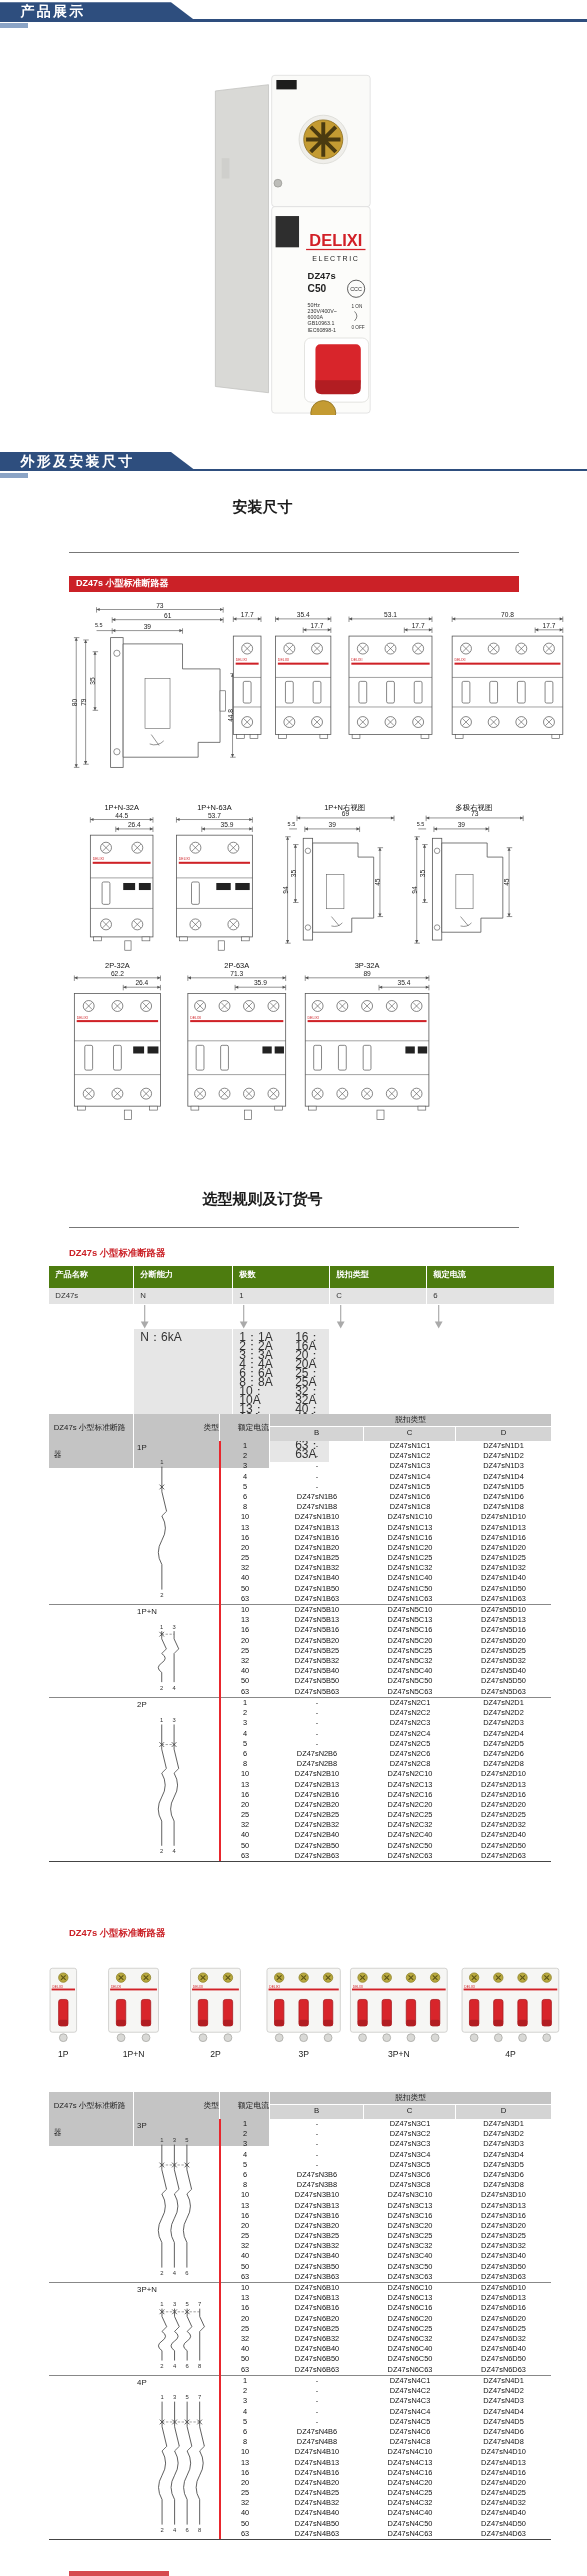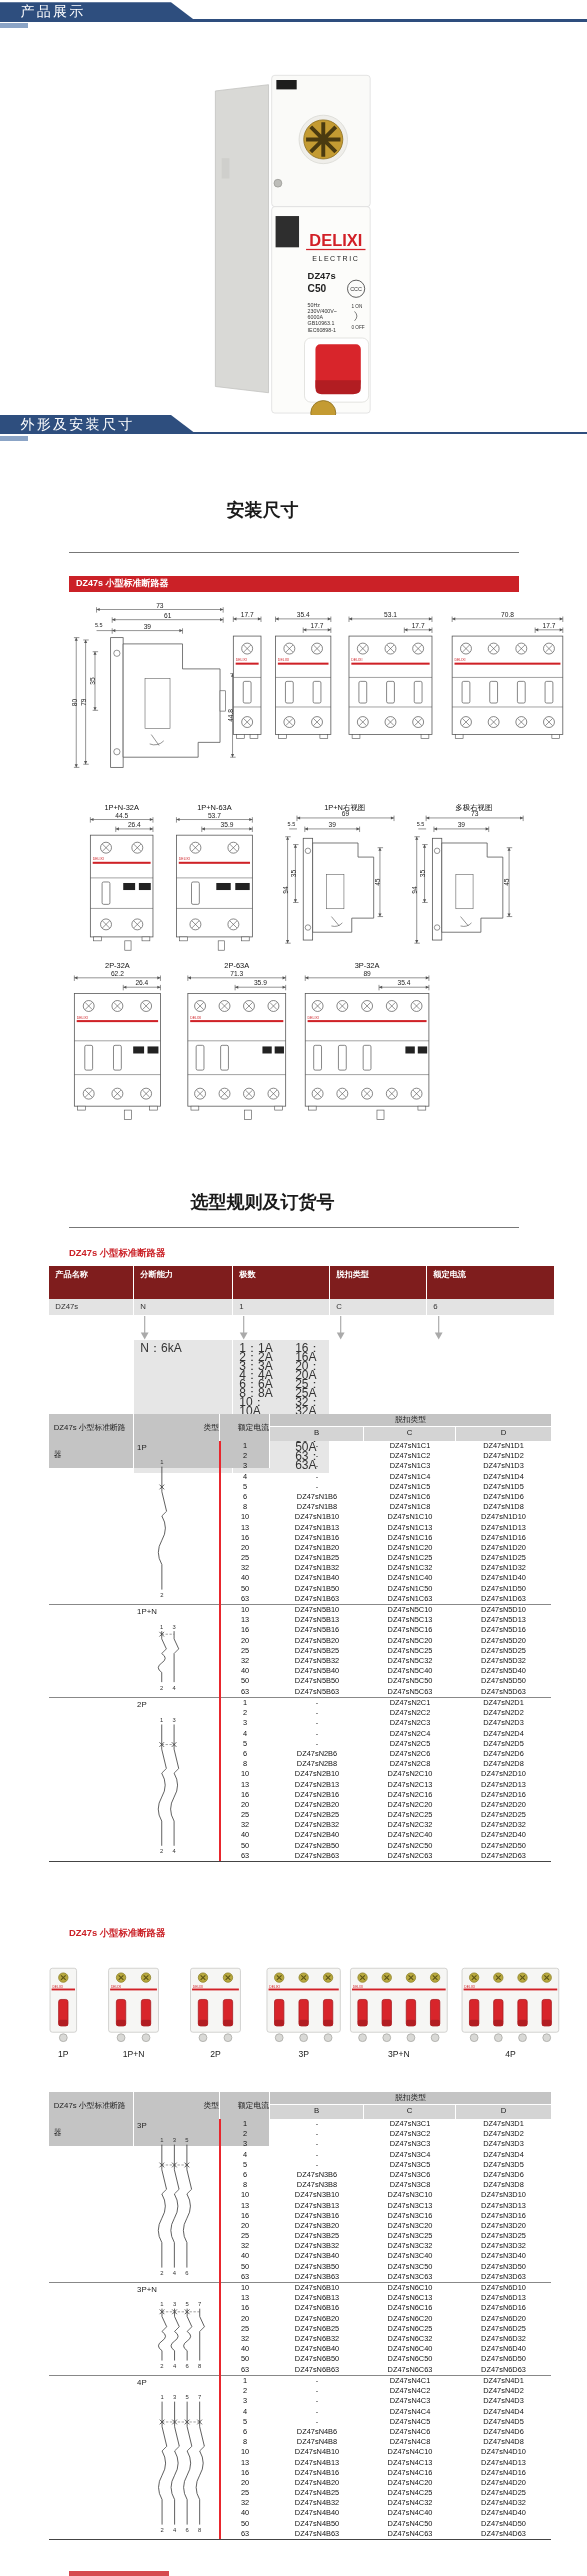--- a/index.html
+++ b/index.html
@@ -1,34 +1,34 @@
 <!DOCTYPE html>
 <html style="font-size:12.5px"><head>
 <meta charset="utf-8">
 <style>
   html,body{margin:0;padding:0;background:#fff;}
   #page{position:relative;width:587px;height:2576px;background:#fff;overflow:hidden;
         font-family:"Liberation Sans","DejaVu Sans",sans-serif;}
   
-  .band{position:absolute;left:0;width:587px;height:28px;}
+  .band{position:absolute;left:0;width:587px;height:28px;font-weight:bold;}
   .band .bar{position:absolute;left:0;top:0;width:197px;height:19px;background:#2e4e7e;
      clip-path:polygon(0 0,171px 0,196px 19px,0 19px);
      color:#fff;font-size:14px;letter-spacing:2.3px;line-height:19px;padding-left:20.4px;box-sizing:border-box;}
   .band .rule{position:absolute;left:0;top:17px;width:587px;height:2.3px;background:#2e4e7e;}
   .band .accent{position:absolute;left:0;top:21px;width:28px;height:4.7px;background:#8ba4c6;}
-  .ctitle{position:absolute;left:0;width:525px;text-align:center;font-size:18px;font-weight:bold;color:#1a1a1a;}
+  .ctitle{position:absolute;left:0;width:525px;text-align:center;font-size:15px;font-weight:bold;color:#1a1a1a;}
   .hr{position:absolute;left:69px;width:450px;height:0.8px;background:#777;}
   .rbanner{position:absolute;left:69px;width:450px;height:15.7px;background:#cb2127;color:#fff;
      font-weight:bold;font-size:9px;line-height:15.7px;padding-left:7px;box-sizing:border-box;}
   .rtitle{position:absolute;left:69px;font-size:9.4px;font-weight:bold;color:#cb2127;}
   svg text{font-family:"Liberation Sans","DejaVu Sans",sans-serif;}
   
   #rule-table{position:absolute;left:49px;top:1266px;width:505px;}
   .rt-grid{display:grid;grid-template-columns:85px 99px 97px 97px 127px;}
-  .rt-h{background:#7f1d1d;color:#fff;height:33px;line-height:17px;padding-left:6.3px;
+  .rt-h{background:#4d7c0f;color:#fff;height:22px;line-height:17px;padding-left:6.3px;
         font-weight:bold;font-size:8.2px;border-right:1.6px solid #fff;box-sizing:border-box;}
   .rt-v{background:#e3e3e3;height:15.7px;line-height:15.7px;padding-left:6.3px;color:#333;
         font-size:7.8px;border-right:1.6px solid #fff;box-sizing:border-box;}
   .rt-h.last,.rt-v.last{border-right:none;}
   .rt-arrows{position:relative;height:25px;}
   .arr{position:absolute;top:1.6px;}
   .rt-opts .cell{background:#e6e6e6;border-right:1.6px solid #fff;box-sizing:border-box;
         padding:3.9px 0 3.9px 6.3px;min-height:69px;font-size:12px;color:#333;line-height:9px;}
   .rt-opts .cell.empty{background:transparent;border-right:none;}
   .cur-cols{display:flex;gap:22px;}
@@ -93,21 +93,21 @@
   <text x="130" y="342" font-size="6.8" fill="#333">IEC60898-1</text>
   <text x="186" y="312" font-size="6" fill="#333">1 ON</text>
   <text x="186" y="338" font-size="6" fill="#333">0 OFF</text>
   <path d="M190,316 q6,6 0,12" fill="none" stroke="#333" stroke-width="0.8"></path>
   <rect x="126" y="350" width="82" height="82" rx="8" fill="#ffffff" stroke="#dcdcd8"></rect>
   <path d="M140,358 h52 a6,6 0 0 1 6,6 v40 q0,14 -14,16 h-36 a8,8 0 0 1 -8,-8 v-48 a6,6 0 0 1 6,-6 z" fill="#d8252b"></path>
   <path d="M140,404 h58 v10 q0,8 -10,8 h-40 q-8,0 -8,-8 z" fill="#b21d22"></path>
   <circle cx="150" cy="446" r="16" fill="#c49b32" stroke="#8a6d1f"></circle>
   </svg></div>
 
-  <div class="band" style="top:415px">
+  <div class="band" style="top:452px">
     <div class="bar">外形及安装尺寸</div>
     <div class="rule"></div>
     <div class="accent"></div>
   </div>
 
   <div class="ctitle" style="top:498px">安装尺寸</div>
   <div class="hr" style="top:552px"></div>
 
   <div class="rbanner" style="top:576px">DZ47s 小型标准断路器</div>
   <div id="dwg1" class="abs" style="left:0;top:597px"><svg width="587" height="186" viewBox="0 0 750 238">

